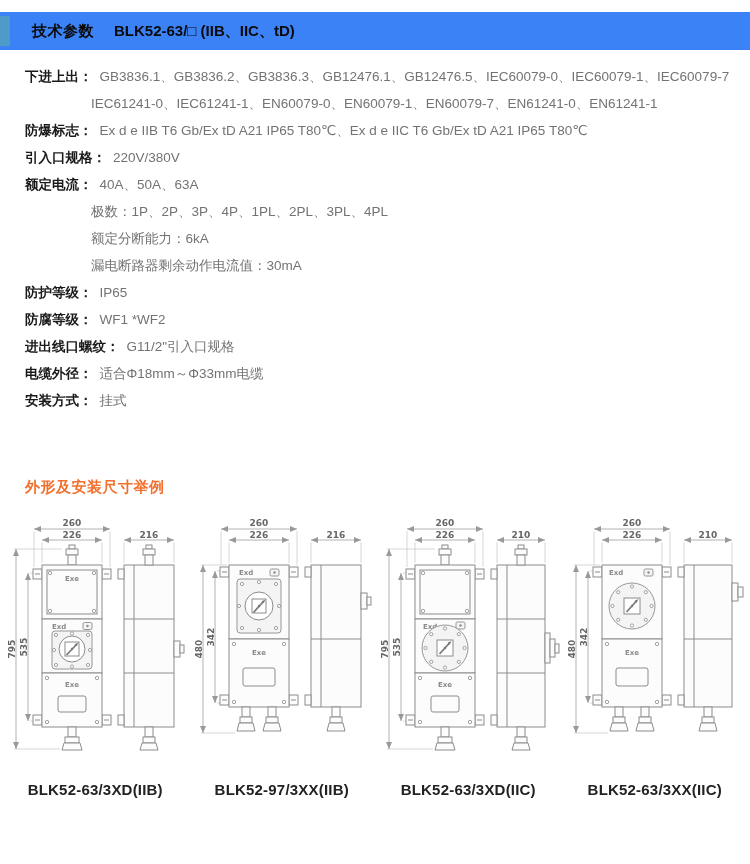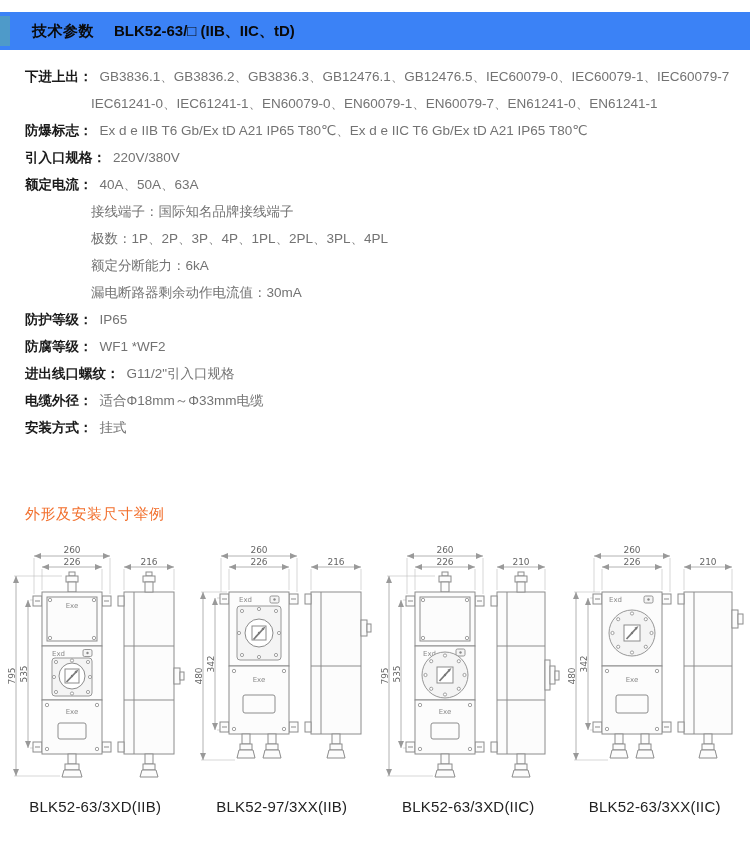--- a/index.html
+++ b/index.html
@@ -12,26 +12,26 @@
   .header-title { font-size:15px; font-weight:bold; color:#0a0a0a; margin-left:22px;
     letter-spacing:0.5px; }
   .header-model { font-size:15px; font-weight:bold; color:#0a0a0a; margin-left:20px; }
   
   .specs { padding:13px 0 0 25px; font-size:13.5px; }
   .spec-row { height:27px; line-height:27px; white-space:nowrap; }
   .spec-row.ind { padding-left:66px; }
   .spec-label { font-weight:bold; color:#1a1a1a; margin-right:7px; }
   .spec-value { color:#737373;margin-top:7px; }
   
-  .section-title { margin:64px 0 11px 25px; font-size:15px; font-weight:normal; color:#f2702e;
+  .section-title { margin:64px 0 11px 25px; font-size:15px; font-weight:bold; color:#f2702e;
     letter-spacing:0.5px; }
   
-  .figures { margin-top:22px; display:flex; padding:0 2px; }
+  .figures { margin-top:22px; display:flex; padding:0 2px;font-weight:bold; }
   .figure { flex:1; display:flex; flex-direction:column; align-items:center; }
-  .fig-caption { margin-top:6px; font-size:15px; color:#222; letter-spacing:0.2px; }
+  .fig-caption { margin-top:16px; font-size:15px; color:#222; letter-spacing:0.2px; }
   
   svg { display:block; }
   .s-ln   { stroke:#8c8c8c; stroke-width:1; fill:none; }
   .s-fill { stroke:#8c8c8c; stroke-width:1; fill:#fcfcfc; }
   .s-plate{ stroke:#8c8c8c; stroke-width:0.9; fill:#f4f4f4; }
   .s-bolt { stroke:#8c8c8c; stroke-width:0.8; fill:#ffffff; }
   .s-dim  { stroke:#a0a0a0; stroke-width:0.8; }
   .s-ext  { stroke:#bdbdbd; stroke-width:0.6; }
   .s-dimtxt { fill:#666; font-size:9px; font-family:"DejaVu Sans",sans-serif; }
   .s-lbl  { fill:#8a8a8a; font-size:7px; font-family:"DejaVu Sans",sans-serif; }
@@ -45,21 +45,20 @@
   <span class="header-title">技术参数</span>
   <span class="header-model">BLK52-63/□ (IIB、IIC、tD)</span>
 </div>
 
 <div class="specs">
   <div class="spec-row"><span class="spec-label">下进上出：</span><span class="spec-value">GB3836.1、GB3836.2、GB3836.3、GB12476.1、GB12476.5、IEC60079-0、IEC60079-1、IEC60079-7</span></div>
   <div class="spec-row ind"><span class="spec-value">IEC61241-0、IEC61241-1、EN60079-0、EN60079-1、EN60079-7、EN61241-0、EN61241-1</span></div>
   <div class="spec-row"><span class="spec-label">防爆标志：</span><span class="spec-value">Ex d e IIB T6 Gb/Ex tD A21 IP65 T80℃、Ex d e IIC T6 Gb/Ex tD A21 IP65 T80℃</span></div>
   <div class="spec-row"><span class="spec-label">引入口规格：</span><span class="spec-value">220V/380V</span></div>
   <div class="spec-row"><span class="spec-label">额定电流：</span><span class="spec-value">40A、50A、63A</span></div>
-  <div class="spec-row ind"><span class="spec-value">接线端子：国际知名品牌接线端子</span></div>
   <div class="spec-row ind"><span class="spec-value">极数：1P、2P、3P、4P、1PL、2PL、3PL、4PL</span></div>
   <div class="spec-row ind"><span class="spec-value">额定分断能力：6kA</span></div>
   <div class="spec-row ind"><span class="spec-value">漏电断路器剩余动作电流值：30mA</span></div>
   <div class="spec-row"><span class="spec-label">防护等级：</span><span class="spec-value">IP65</span></div>
   <div class="spec-row"><span class="spec-label">防腐等级：</span><span class="spec-value">WF1 *WF2</span></div>
   <div class="spec-row"><span class="spec-label">进出线口螺纹：</span><span class="spec-value">G11/2"引入口规格</span></div>
   <div class="spec-row"><span class="spec-label">电缆外径：</span><span class="spec-value">适合Φ18mm～Φ33mm电缆</span></div>
   <div class="spec-row"><span class="spec-label">安装方式：</span><span class="spec-value">挂式</span></div>
 </div>
 

